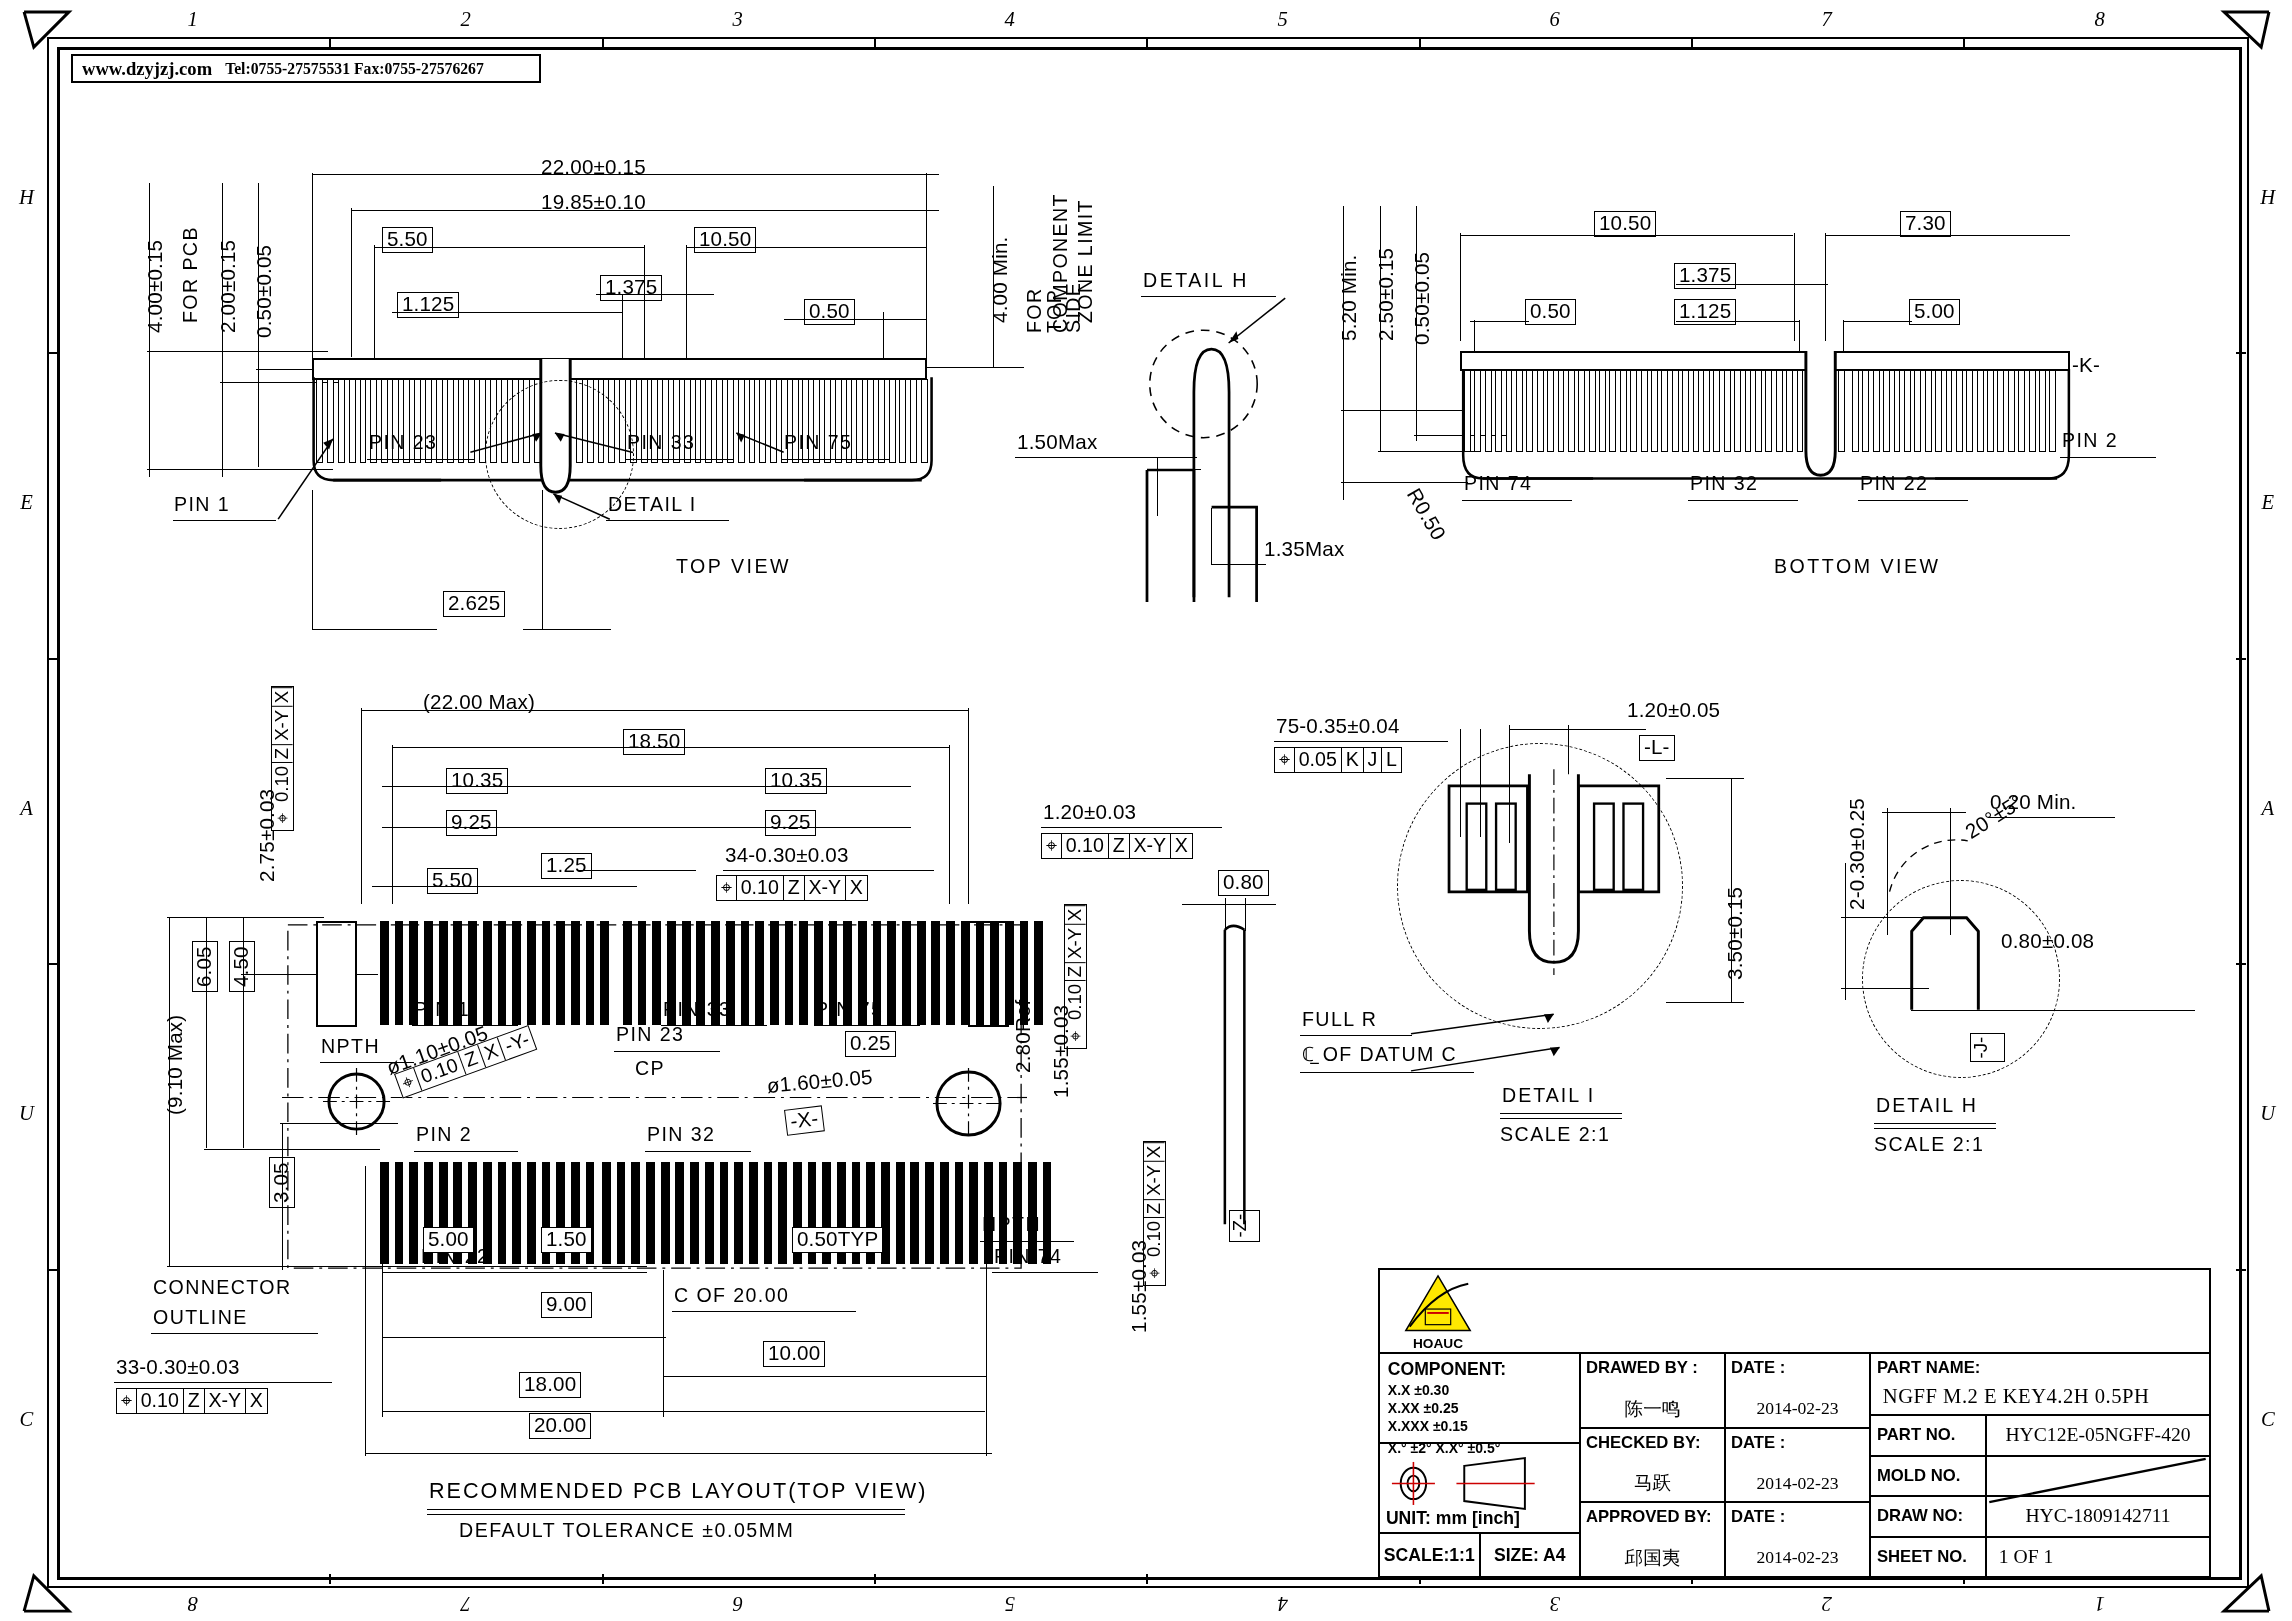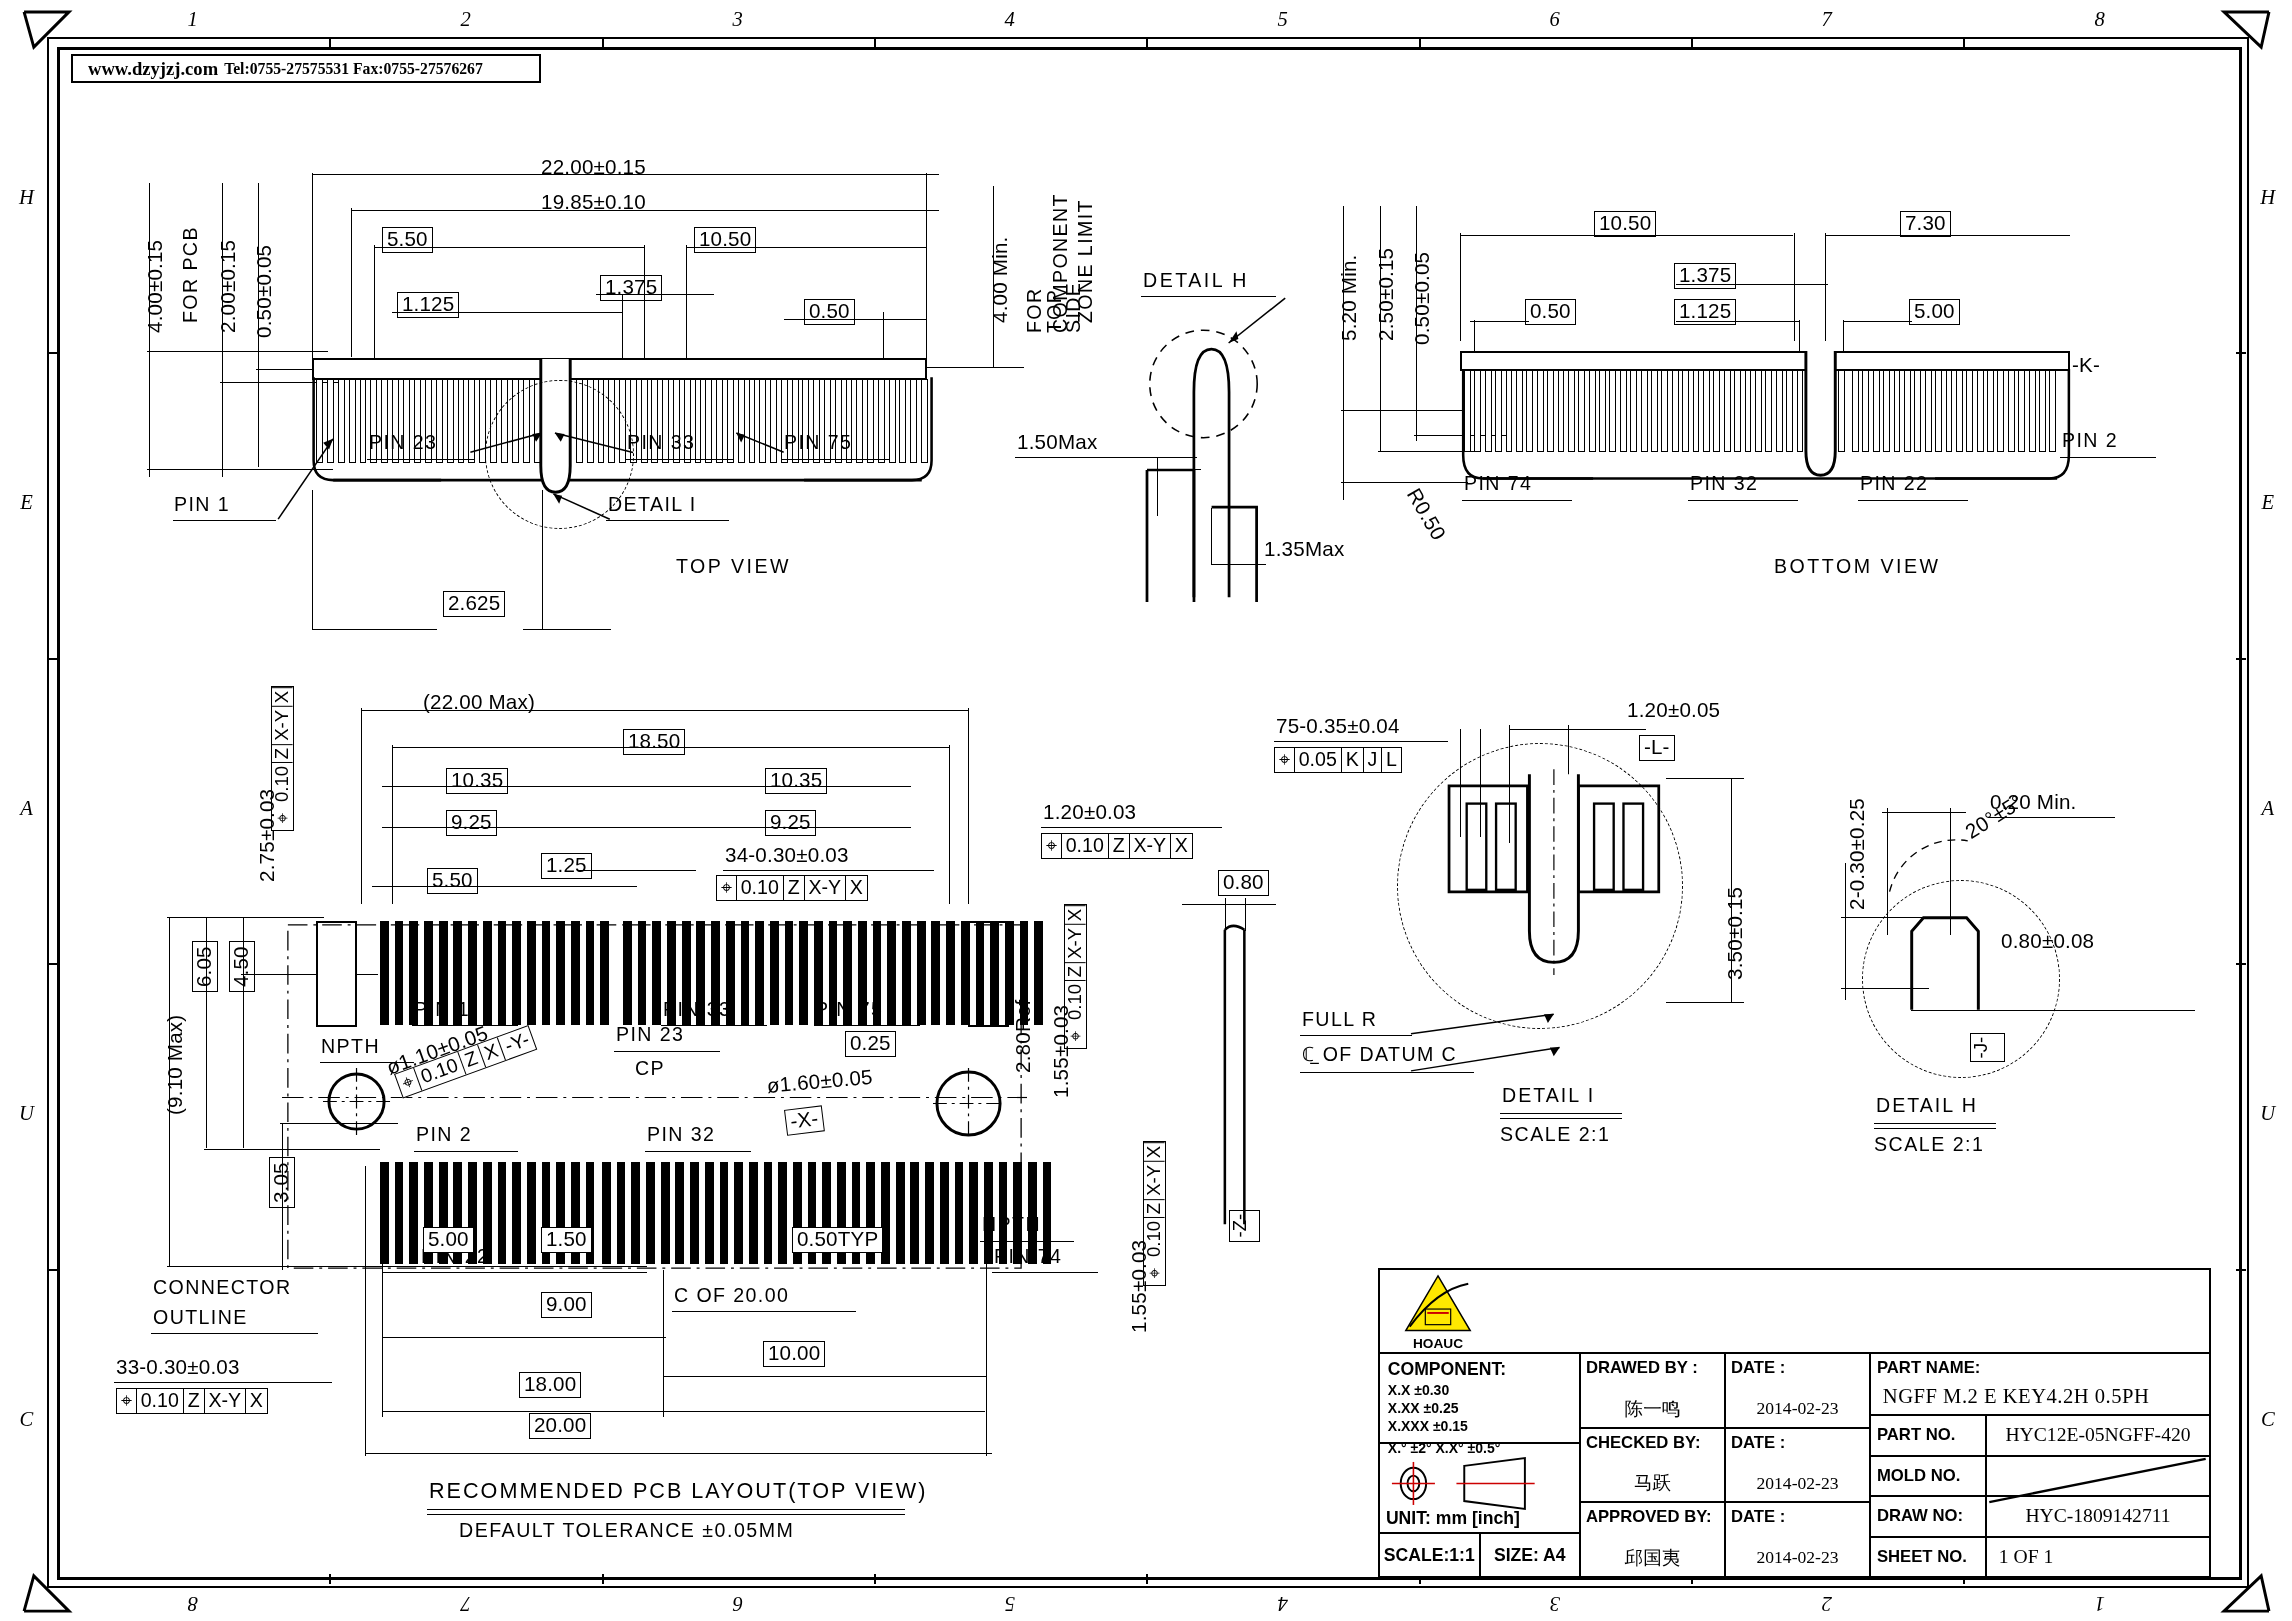--- a/index.html
+++ b/index.html
@@ -55,23 +55,23 @@
   #tb-col3{flex:1;display:flex;flex-direction:column;}
   #tb-pn{height:62px;border-bottom:2.9px solid #000;position:relative;box-sizing:border-box;}
   #tb-pn .lab{position:absolute;left:5.9px;top:3.9px;font-size:16.7px;font-weight:bold;}
   #tb-pn .val{position:absolute;left:11.8px;bottom:5.9px;font-size:20.6px;font-family:"Liberation Serif",serif;letter-spacing:0.5px;}
   .tb-r{flex:1;display:flex;border-bottom:2.9px solid #000;box-sizing:border-box;}
   .tb-r:last-child{border-bottom:none;}
   .tb-r .k{width:116px;border-right:2.9px solid #000;box-sizing:border-box;display:flex;align-items:center;padding-left:5.9px;font-size:16.7px;font-weight:bold;}
   .tb-r .v2c{flex:1;display:flex;align-items:center;justify-content:center;font-size:19.6px;font-family:"Liberation Serif",serif;position:relative;}
   .tb-r .v2l{flex:1;display:flex;align-items:center;padding-left:11.8px;font-size:19.6px;font-family:"Liberation Serif",serif;position:relative;}
   
-  #urlbar{left:71px;top:54px;width:470px;height:29px;border:2.9px solid #000;box-sizing:border-box;background:#fff;display:flex;align-items:center;padding-left:15px;}
+  #urlbar{left:71px;top:54px;width:470px;height:29px;border:2.9px solid #000;box-sizing:border-box;background:#fff;display:flex;align-items:center;padding-left:9px;}
   #urlbar .a{font-size:18.6px;font-weight:bold;font-family:"Liberation Serif",serif;}
-  #urlbar .b{font-size:15.7px;font-weight:bold;font-family:"Liberation Serif",serif;margin-left:6px;}
+  #urlbar .b{font-size:15.7px;font-weight:bold;font-family:"Liberation Serif",serif;margin-left:13px;}
   .fcf{display:inline-flex;border:1.5px solid #000;background:#fff;}
   .fcf span{display:block;border-right:1.5px solid #000;padding:0 3.9px;font-size:19.6px;line-height:23.5px;}
   .fcf span:last-child{border-right:none;}
   .vfcf{display:inline-flex;flex-direction:column;border:1.5px solid #000;background:#fff;}
   .vfcf span{display:block;border-bottom:1.5px solid #000;padding:2.9px 1px;font-size:18.6px;line-height:18.6px;writing-mode:vertical-rl;transform:rotate(180deg);text-align:center;}
   .vfcf span:last-child{border-bottom:none;}
 </style>
 </head>
 <body>
 

